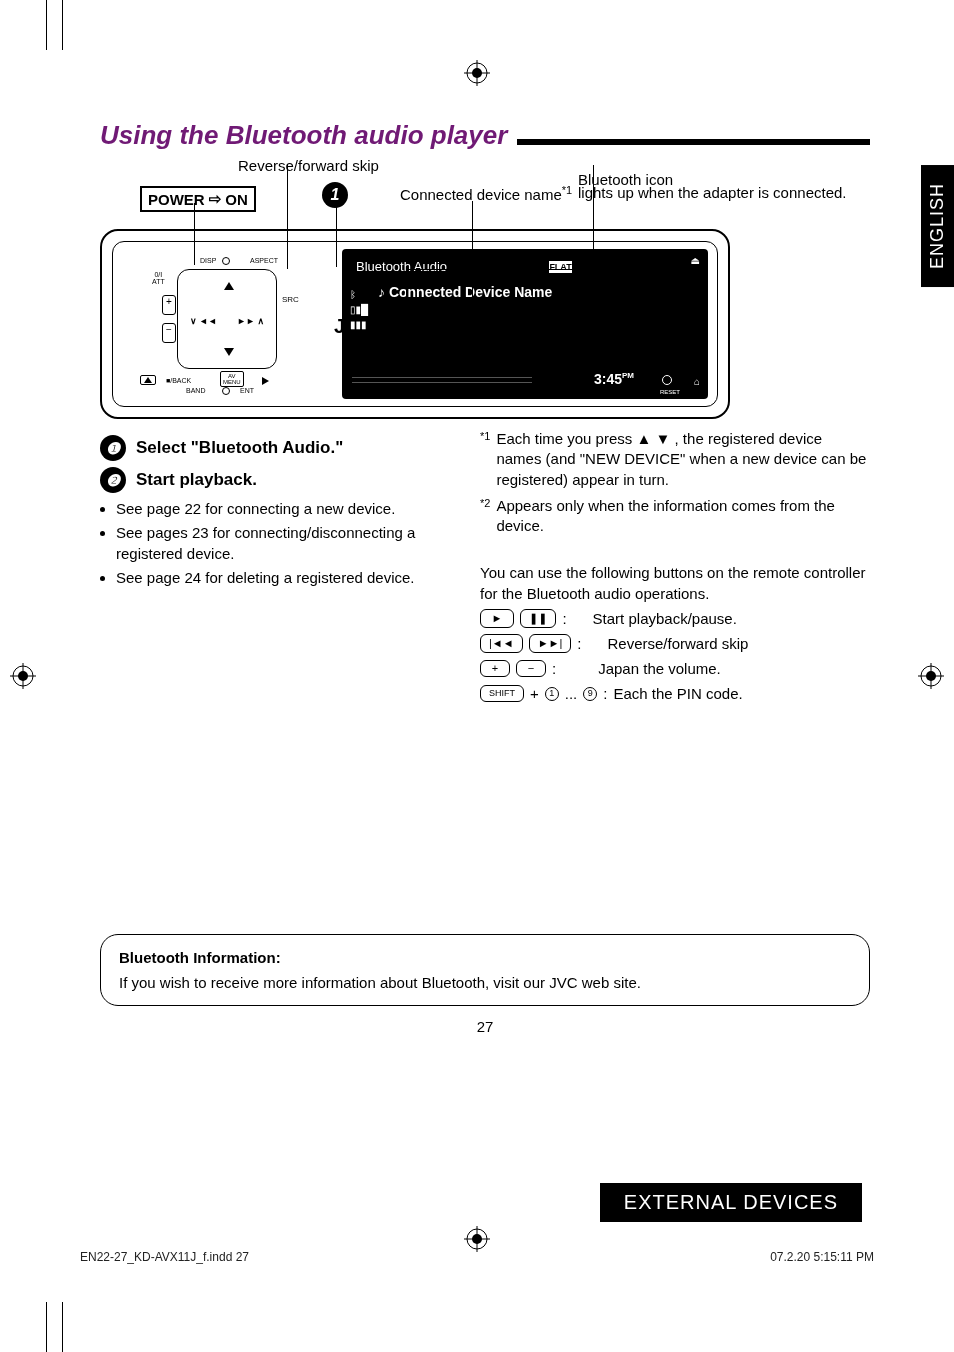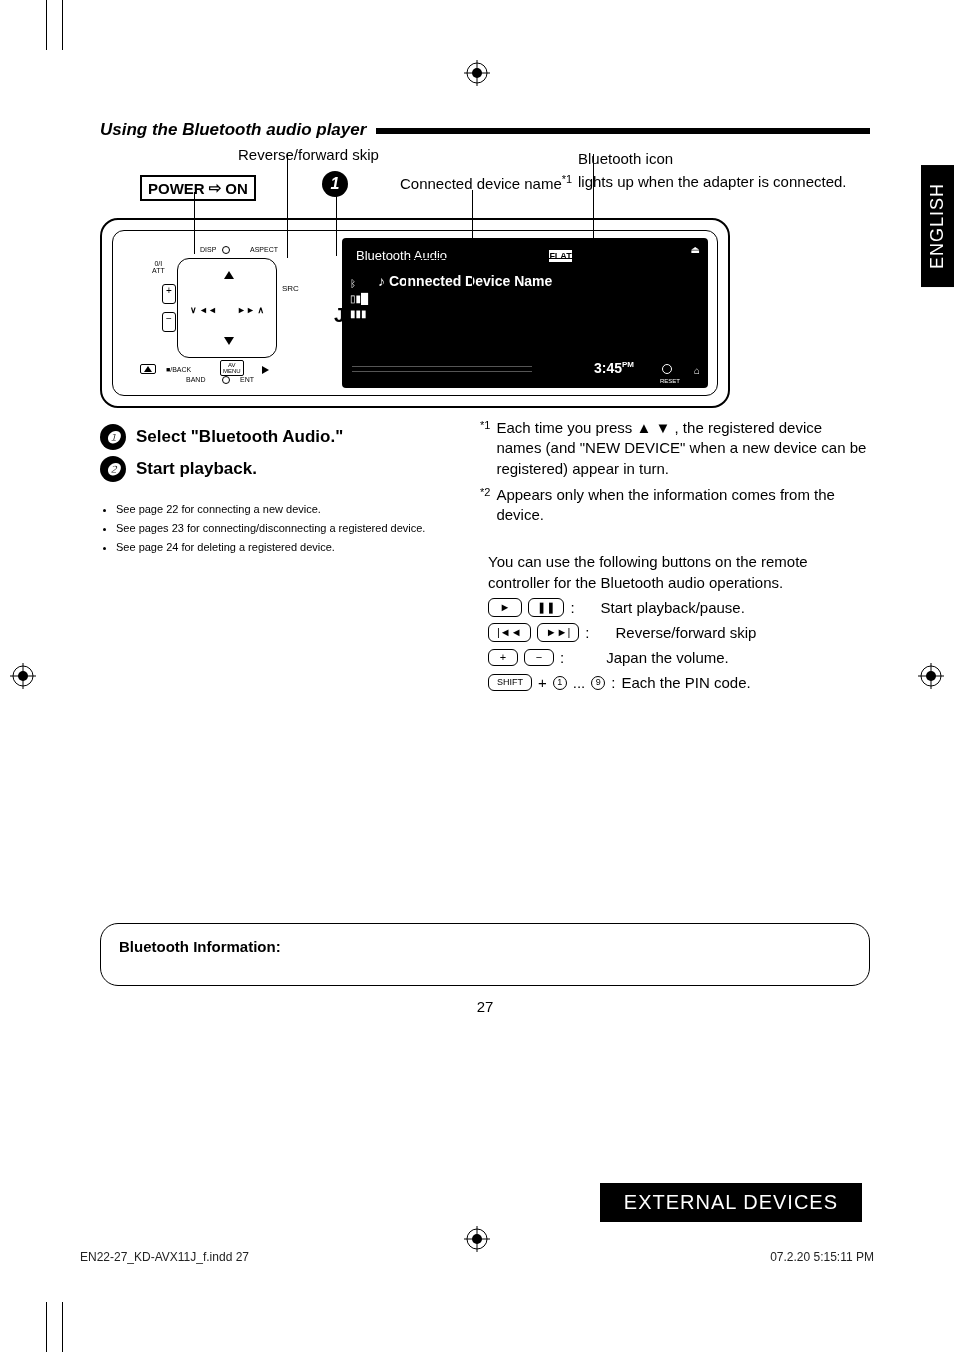--- a/index.html
+++ b/index.html
@@ -16,21 +16,21 @@
   .cm-bot-v { width: 1px; height: 50px; bottom: 0; }
   .v1 { left: 46px; } .v2 { left: 62px; }
   .reg-top { position: absolute; top: 60px; left: 50%; transform: translateX(-50%); }
   .reg-side { position: absolute; top: 50%; transform: translateY(-50%); }
   .reg-left { left: 10px; } .reg-right { right: 10px; }
   .reg-bot { position: absolute; bottom: 100px; left: 50%; transform: translateX(-50%); }
 
   .page { position: absolute; left: 100px; top: 120px; width: 770px; }
 
   .heading-row { display: flex; align-items: flex-end; margin-bottom: 6px; }
-  .heading { font-size: 17px; font-weight: 700; font-style: italic; color: #000000; white-space: nowrap; }
+  .heading { font-size: 26px; font-weight: 700; font-style: italic; color: #701a75; white-space: nowrap; }
   .heading-rule-black { height: 6px; background: #000; margin-left: 10px; margin-bottom: 6px; flex:1; }
 
   .side-tab {
     position: absolute; right: 0; top: 165px;
     background: #000; color: #fff; font-size: 18px;
     padding: 18px 6px; writing-mode: vertical-rl; transform: rotate(180deg);
     letter-spacing: 1px;
   }
 
   .topcallouts { position: relative; height: 60px; }
@@ -92,38 +92,38 @@
 
   .below-device { position: relative; height: 60px; margin-top: 6px; }
 
   .two-col { display: flex; gap: 20px; margin-top: 10px; }
   .colL { width: 360px; }
   .colR { width: 390px; }
   .step-list { margin-top: 6px; }
   .step-row { display: flex; align-items: center; gap: 10px; margin-bottom: 6px; }
   .step-text { font-weight: 700; font-size: 17px; }
 
-  .bullets { margin-top: 20px; padding-left: 16px; font-size: 11px; line-height: 1.35; }
+  .bullets { margin-top: 6px; padding-left: 16px; font-size: 15px; line-height: 1.35; }
   .bullets li { margin-bottom: 4px; }
 
   .fnlist { font-size: 15px; line-height: 1.35; }
   .fnrow { display:flex; gap:6px; margin-bottom:6px;}
   .fnsup { font-size: 11px; vertical-align: super; }
 
-  .remote-block { margin-top: 26px; font-size: 15px; line-height: 1.4; margin-left: 8px;}
+  .remote-block { margin-top: 26px; font-size: 15px; line-height: 1.4;}
   .remote-row { display:flex; align-items:center; gap:6px; margin-top:4px;}
   .rc-btn { border:1.5px solid #000; border-radius:6px; padding:1px 8px; font-size:11px; min-width:34px; text-align:center; display:inline-block;}
   .rc-btn.sm { min-width: 30px; padding: 0 6px;}
   .circ-num { display:inline-flex; width:14px;height:14px; border:1px solid #000; border-radius:50%; font-size:9px; align-items:center; justify-content:center;}
 
   .info-box {
     margin-top: 230px; border: 1.5px solid #000; border-radius: 18px;
     padding: 14px 18px; font-size: 15px;
   }
-  .info-box .t { font-weight:700; margin-bottom:16px; }
+  .info-box .t { font-weight:700; margin-bottom:8px; }
 
   .trademark { margin-top: 30px; font-size: 15px; line-height:1.35; padding-left: 18px;}
   .trademark-li::marker { content: "• ";}
 
   .page-num { text-align:center; font-size:15px; margin-top: 12px;}
 
   .footer-bar {
     position: absolute; right: 92px; bottom: 130px;
     background: #000; color: #fff; font-size: 20px; padding: 8px 24px;
     letter-spacing: 1px;
@@ -176,21 +176,21 @@
   <div class="heading-row">
     <div class="heading">Using the Bluetooth audio player</div>
     <div class="heading-rule-black"></div>
   </div>
 
   <div class="topcallouts">
     <div class="callout" style="left:138px; top:0;">Reverse/forward skip</div>
     <div class="callout" style="left:300px; top:27px;">
       <span>Connected device name</span><span class="fnsup">*1</span>
     </div>
-    <div class="callout" style="left:478px; top:4px;">Bluetooth icon</div>
+    <div class="callout" style="left:478px; top:14px;">Bluetooth icon</div>
     <div class="callout" style="left:478px; top:27px;">lights up when the adapter is connected.</div>
 
     <div class="powerbox">
       <span>POWER</span>
       <span class="arrow-glyph">⇨</span>
       <span>ON</span>
     </div>
 
     <div style="position:absolute; left:222px; top:25px;">
       <span class="num-badge lg">1</span>
@@ -331,20 +331,21 @@
           <span class="circ-num">9</span>
           <span> : </span>
           <span>Each the PIN code.</span>
         </div>
       </div>
     </div>
   </div>
 
   <div class="info-box">
     <div class="t">Bluetooth Information:</div>
+    <div>If you wish to receive more information about Bluetooth, visit our JVC web site.</div>
   </div>
 
 
   <div class="page-num">27</div>
 
 </div>
 
 <div class="footer-bar">EXTERNAL DEVICES</div>
 
 <div class="print-foot">

